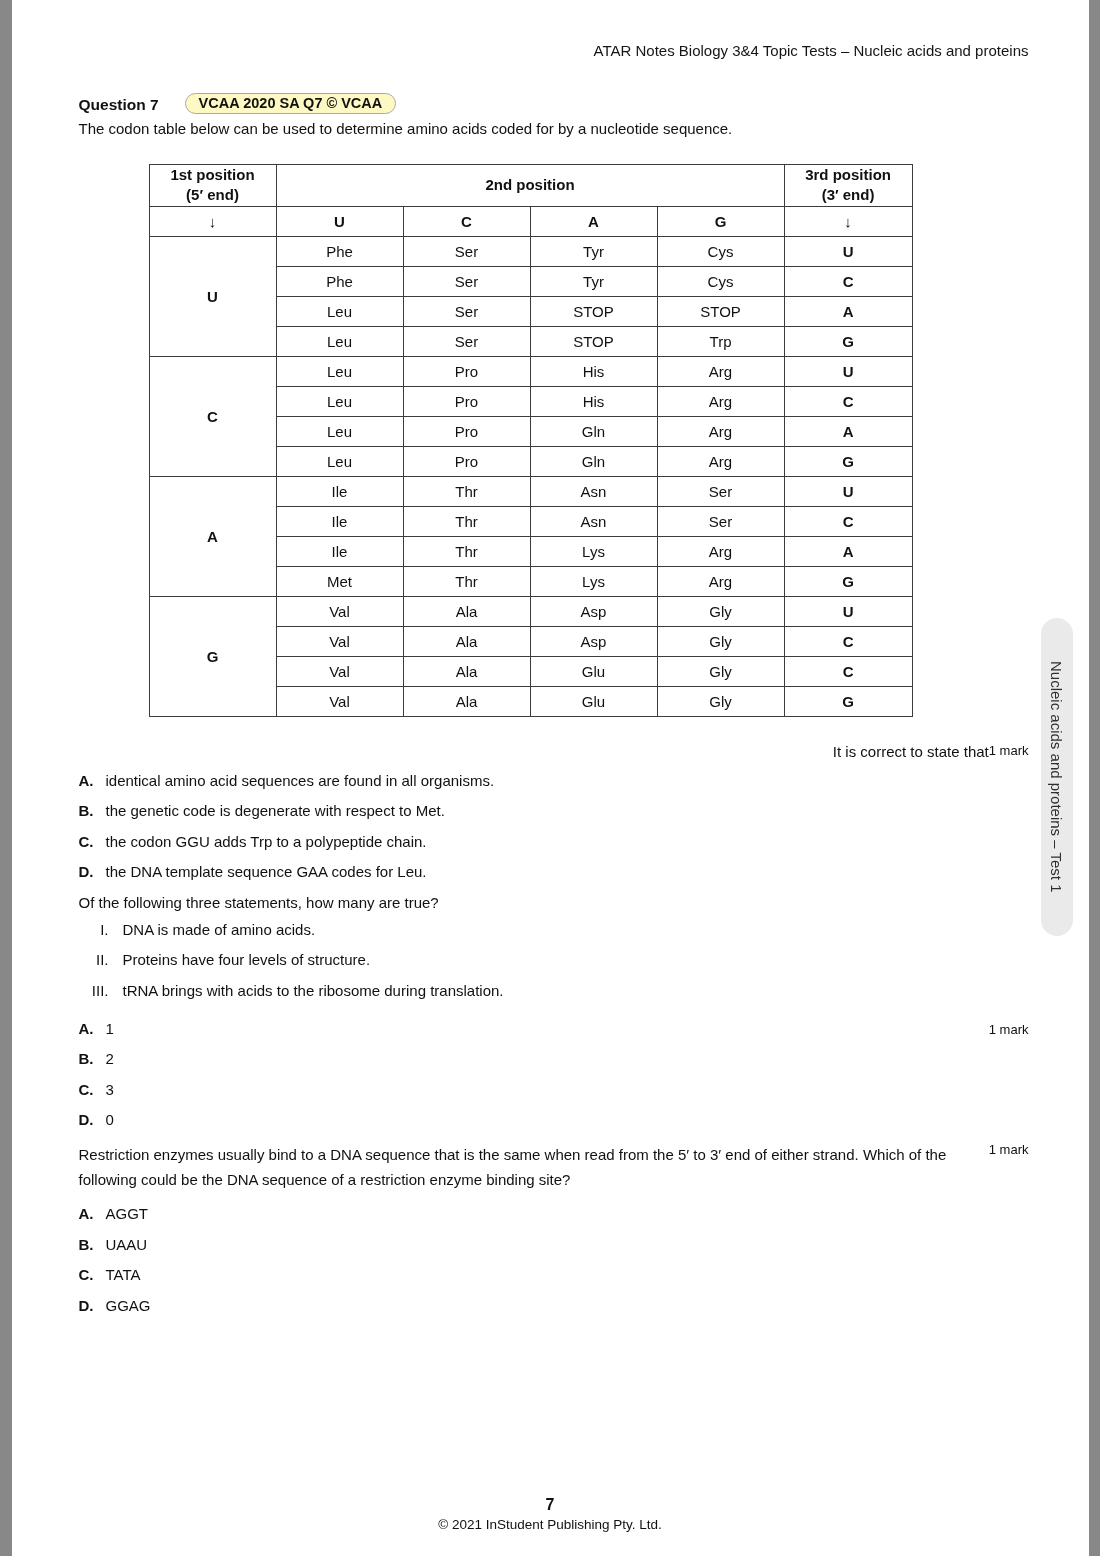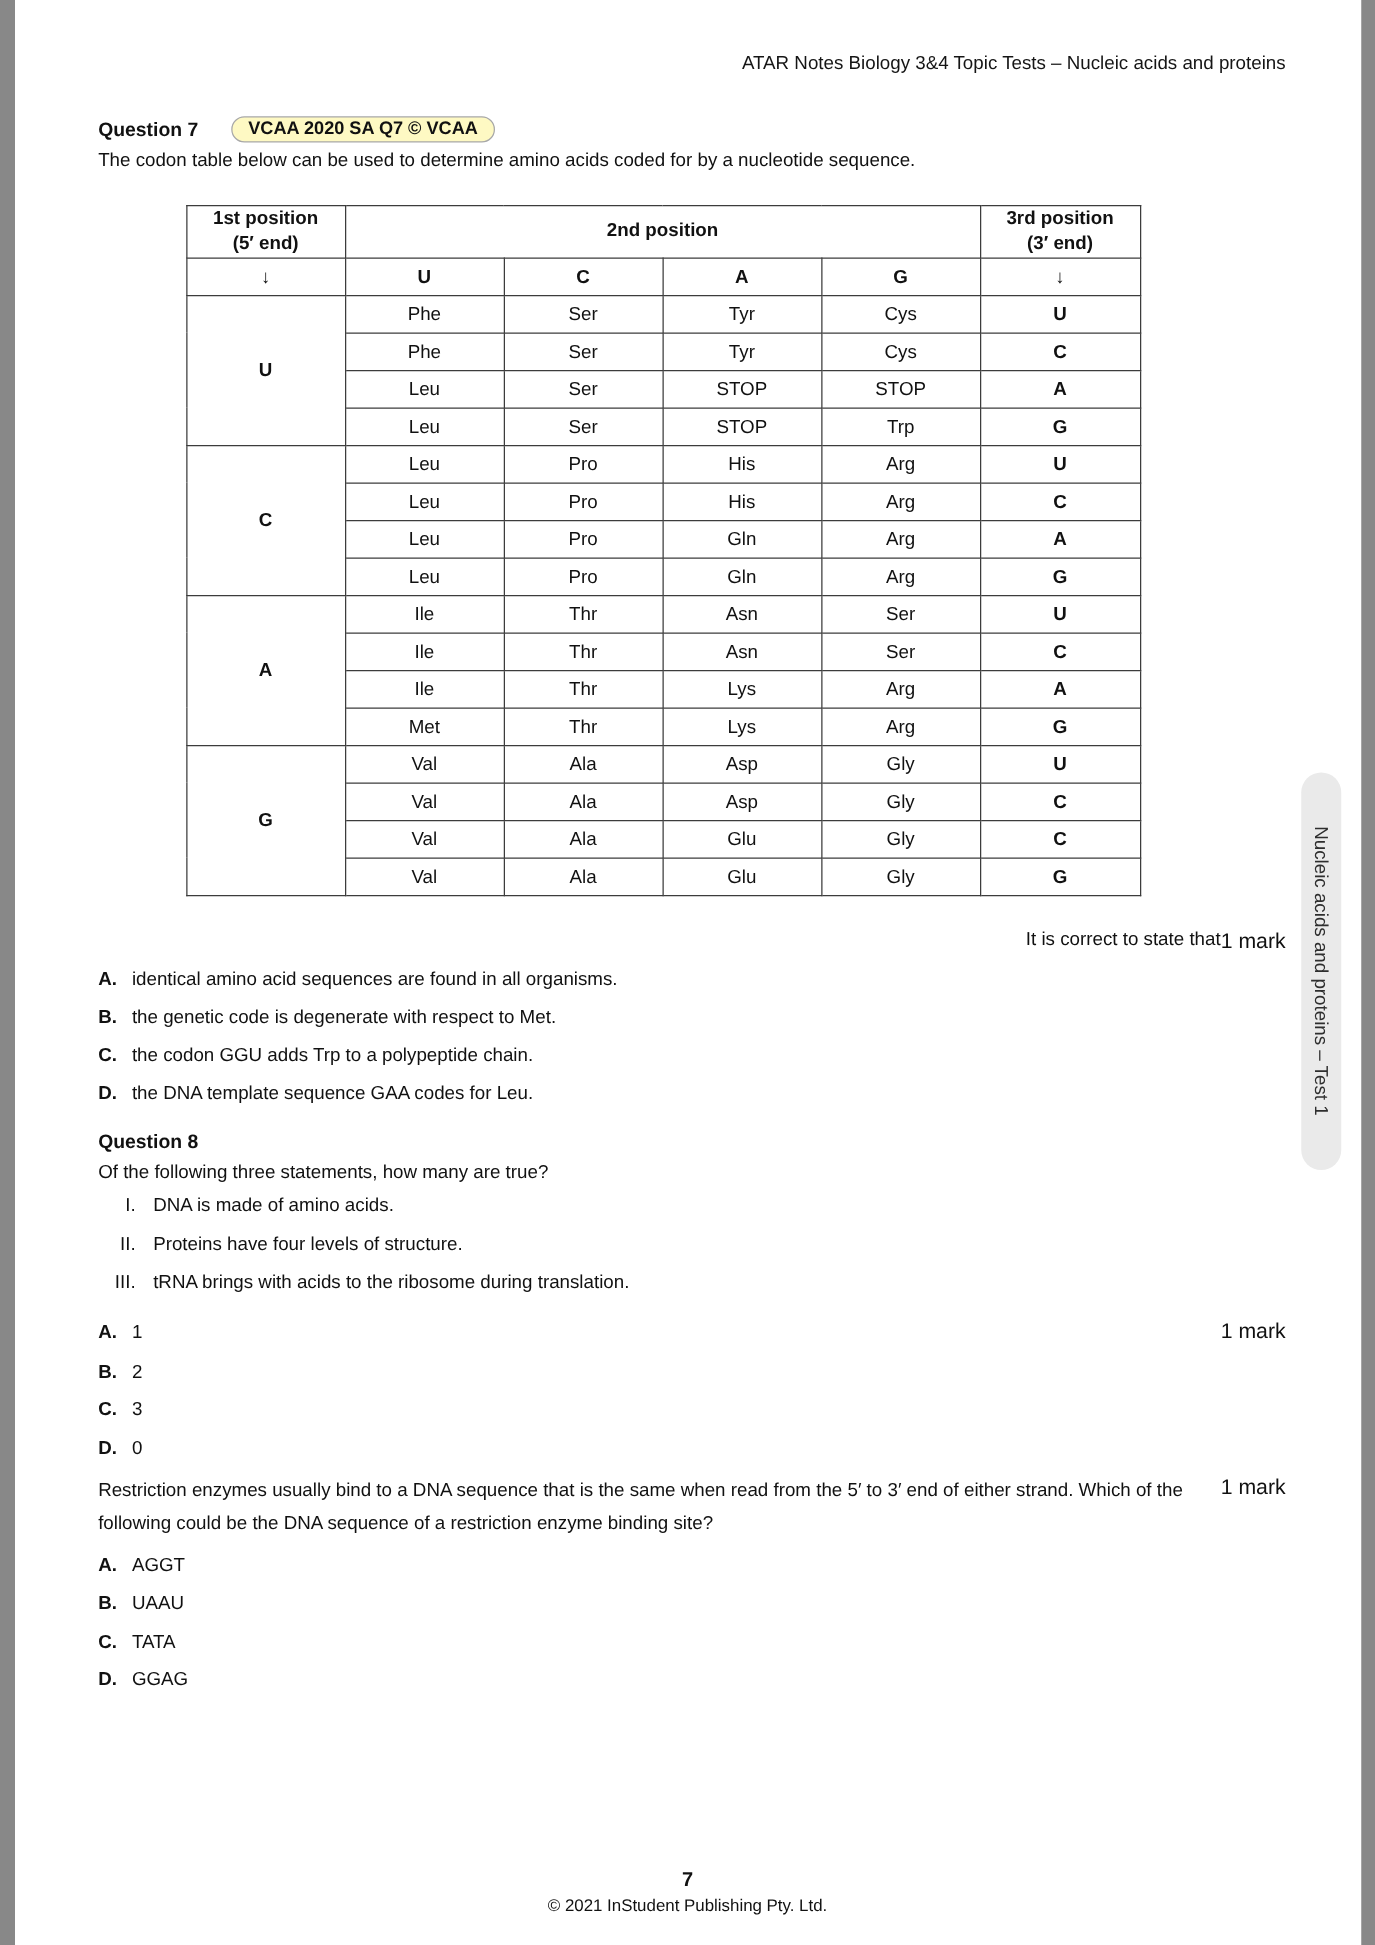--- a/index.html
+++ b/index.html
@@ -31,21 +31,21 @@
     font-size:15px; height:30px; padding:0;
   }
   table.codon th { font-weight:bold; }
   table.codon td.aa { font-weight:normal; }
   table.codon td.base { font-weight:bold; }
   th.tall { height:52px; line-height:1.35; }
   .arrow-cell { font-weight:normal !important; font-size:16px; }
 
   
   .stem-row { display:flex; justify-content:flex-end; margin-top:26px; font-size:15px; }
-  .marks { font-size:17px; white-space:nowrap; }
+  .marks { font-size:13px; white-space:nowrap; }
 
   .options { margin-top:12px; }
   .option-row { display:flex; margin-bottom:13.5px; font-size:15px; align-items:baseline; }
   .option-letter { font-weight:bold; width:27px; flex:0 0 27px; }
   .option-text { flex:1; }
   .option-row .marks { margin-left:auto; }
 
   .q8-title { margin-top:22px; font-weight:bold; font-size:15.5px; }
   .statements { margin-top:10px; }
   .statement-row { display:flex; margin-bottom:13.5px; font-size:15px; }
@@ -252,21 +252,20 @@
       <div class="option-row">
         <span class="option-letter">C.</span>
         <span class="option-text">the codon GGU adds Trp to a polypeptide chain.</span>
       </div>
       <div class="option-row">
         <span class="option-letter">D.</span>
         <span class="option-text">the DNA template sequence GAA codes for Leu.</span>
       </div>
     </div>
 
-    <div class="q8-title">Question 8</div>
     <div class="q-intro">Of the following three statements, how many are true?</div>
 
     <div class="statements">
       <div class="statement-row">
         <span class="statement-numeral">I.</span>
         <span class="statement-text">DNA is made of amino acids.</span>
       </div>
       <div class="statement-row">
         <span class="statement-numeral">II.</span>
         <span class="statement-text">Proteins have four levels of structure.</span>

